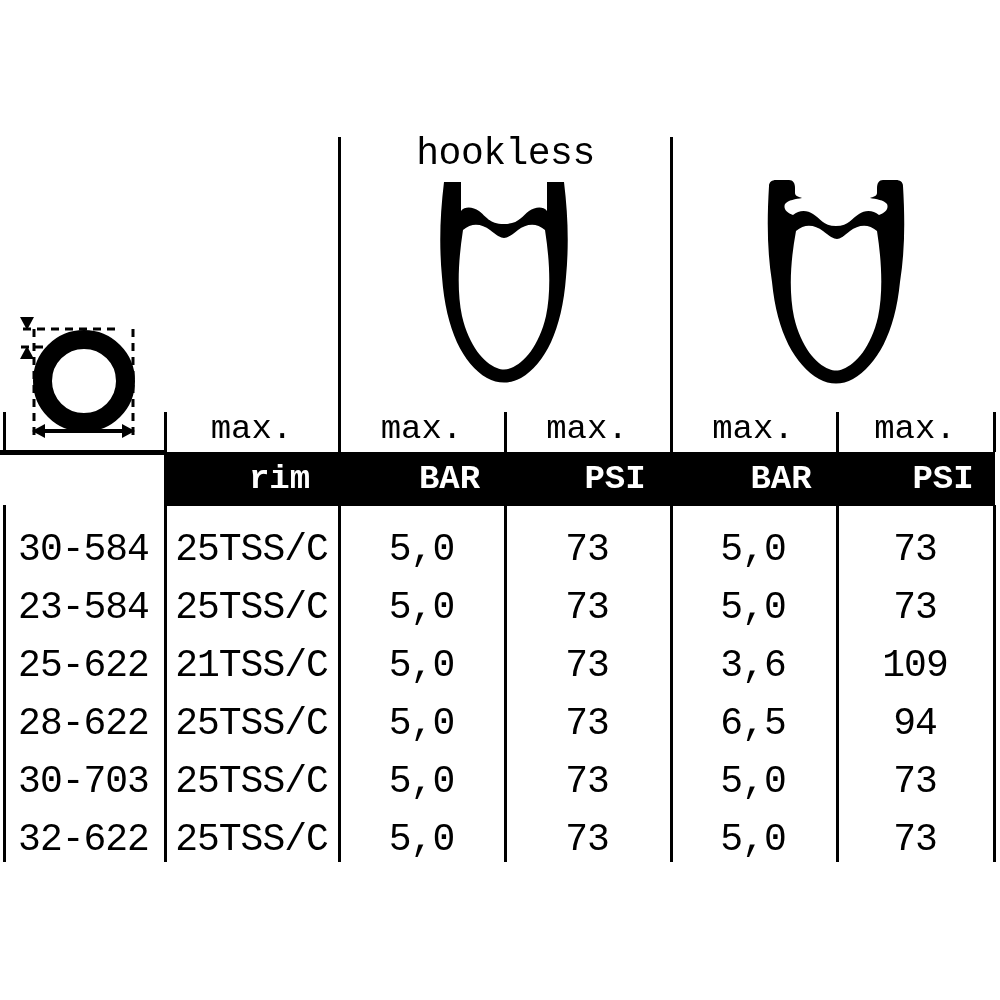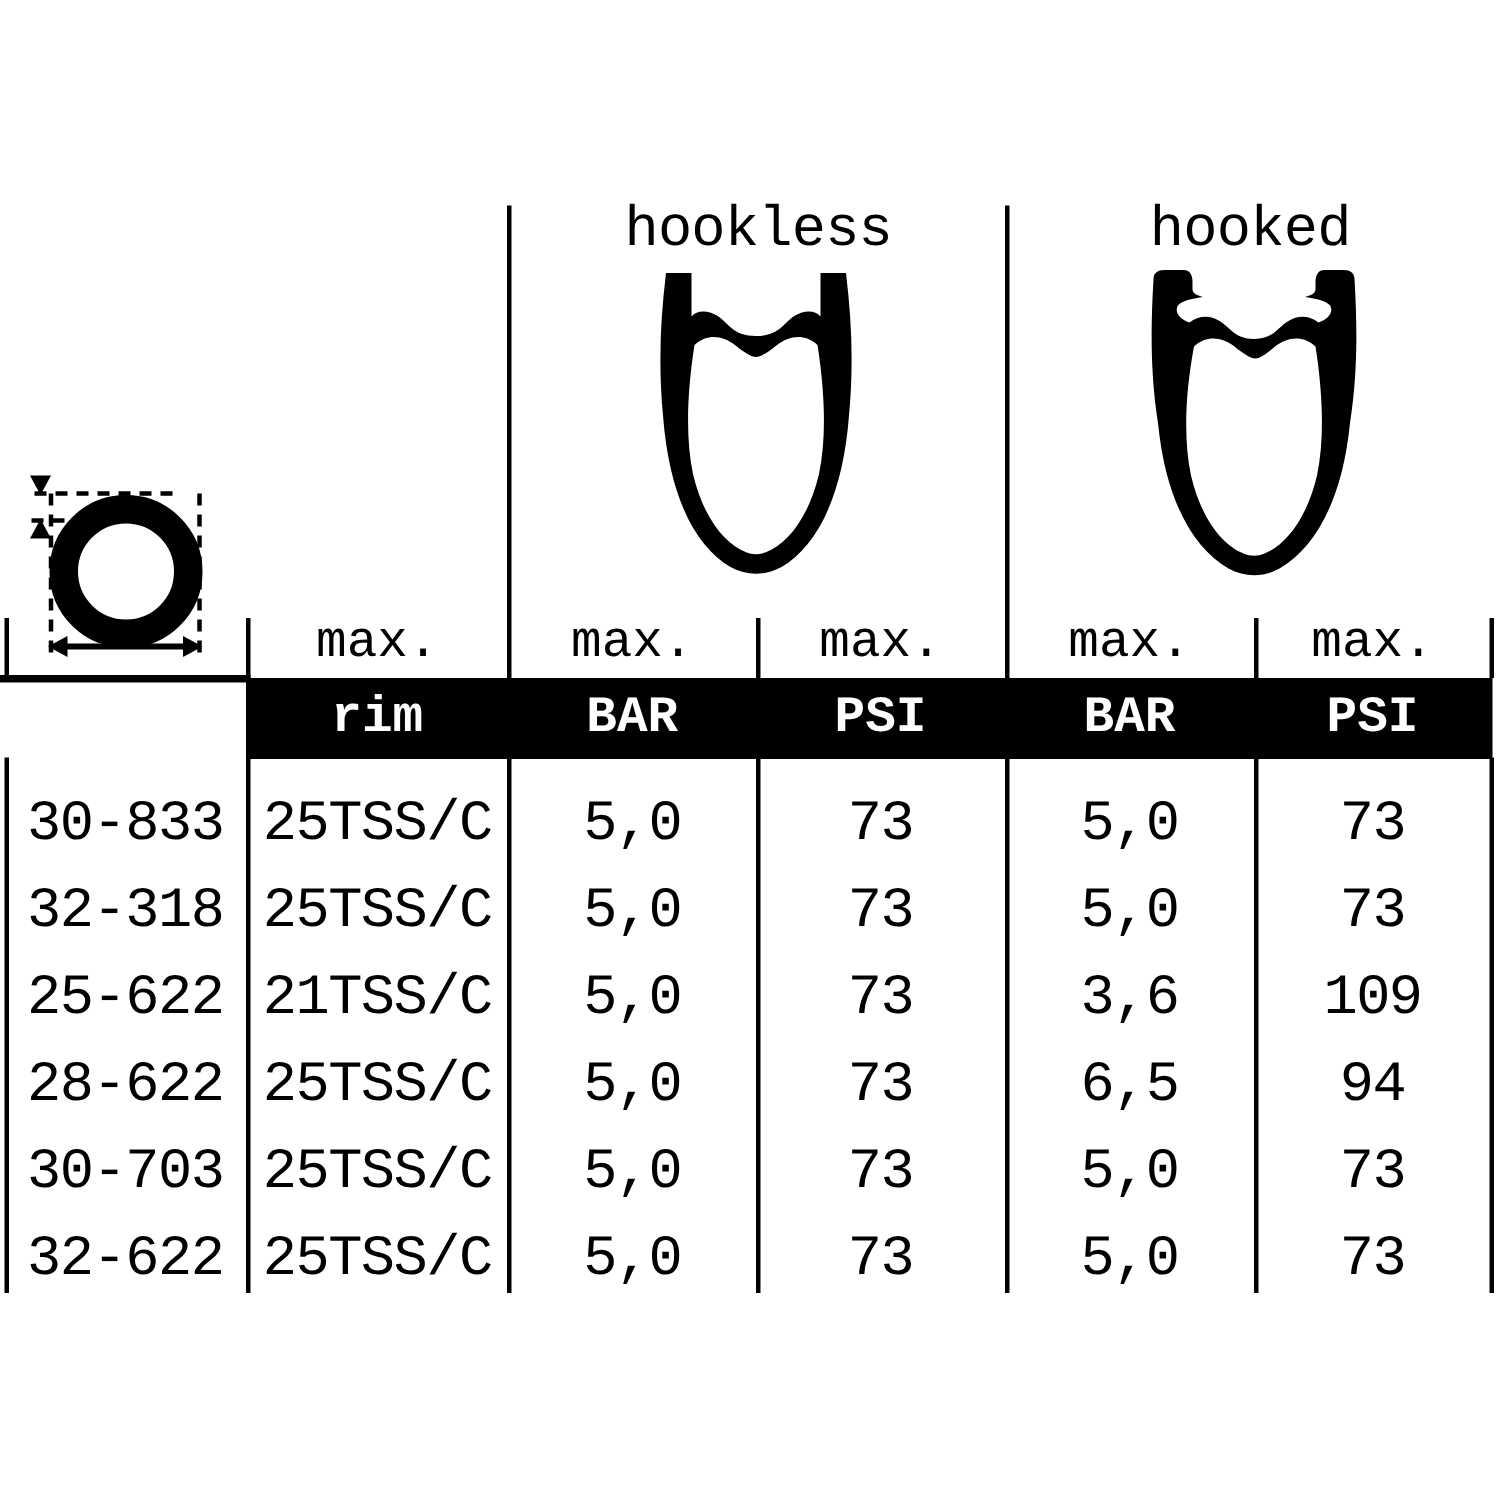--- a/index.html
+++ b/index.html
@@ -8,36 +8,35 @@
     font-family:Liberation Mono, monospace;color:#000;
     overflow:hidden;
   }
   .vline{position:absolute;width:3px;background:#000;}
   .hline{position:absolute;height:5px;background:#000;}
   .rim-title{position:absolute;top:131px;height:46px;line-height:46px;text-align:center;font-size:38px;letter-spacing:-0.5px;}
   .rim-svg{position:absolute;top:180px;width:160px;height:215px;}
   .tire-svg{position:absolute;left:5px;top:300px;width:145px;height:150px;}
   .max-label{position:absolute;top:406px;height:46px;line-height:46px;text-align:center;font-size:34px;}
   .band{position:absolute;left:164px;top:452px;width:831px;height:54px;background:#000;}
-  .band-label{position:absolute;top:452px;height:40px;line-height:54px;text-align:center;font-size:34px;font-weight:bold;color:#fff;}
+  .band-label{position:absolute;top:452px;height:40px;line-height:54px;text-align:center;font-size:34px;font-weight:bold;color:#fff;margin-left:28px;}
   .grid{position:absolute;left:3px;top:520px;width:991px;display:grid;
         grid-template-columns:161px 175px 165px 166px 166px 158px;grid-auto-rows:58px;}
   .row{display:contents;}
   .cell{display:flex;align-items:center;justify-content:center;font-size:38px;letter-spacing:-1px;}
 </style>
 </head>
 <body>
 
 <div class="canvas">
 
   <div class="vline" style="left:338px;top:137px;height:725px"></div>
   <div class="vline" style="left:670px;top:137px;height:725px"></div>
 
   <div class="rim-title" style="left:341px;width:329px">hookless</div>
-  <div class="rim-title" style="left:673px;width:321px">hooked</div>
 
   <svg class="rim-svg" style="left:424px" viewBox="0 0 160 215">
     <path fill="#000" fill-rule="evenodd" d="
       M20,2 L37,2 L37,31
       C41,26 49,27 55,31
       C62,36 65,44 80,44
       C95,44 98,36 105,31
       C111,27 119,26 123,31
       L123,2 L140,2
       C144,35 145,65 142,97
@@ -130,29 +129,29 @@
   <div class="band-label" style="left:836px;width:158px">PSI</div>
 
   <div class="vline" style="left:3px;top:505px;height:357px"></div>
   <div class="vline" style="left:164px;top:505px;height:357px"></div>
   <div class="vline" style="left:504px;top:505px;height:357px"></div>
   <div class="vline" style="left:836px;top:505px;height:357px"></div>
   <div class="vline" style="left:993px;top:505px;height:357px"></div>
 
   <div class="grid">
     <div class="row">
-      <div class="cell">30-833</div>
+      <div class="cell">30-584</div>
       <div class="cell">25TSS/C</div>
       <div class="cell">5,0</div>
       <div class="cell">73</div>
       <div class="cell">5,0</div>
       <div class="cell">73</div>
     </div>
     <div class="row">
-      <div class="cell">32-318</div>
+      <div class="cell">23-584</div>
       <div class="cell">25TSS/C</div>
       <div class="cell">5,0</div>
       <div class="cell">73</div>
       <div class="cell">5,0</div>
       <div class="cell">73</div>
     </div>
     <div class="row">
       <div class="cell">25-622</div>
       <div class="cell">21TSS/C</div>
       <div class="cell">5,0</div>

